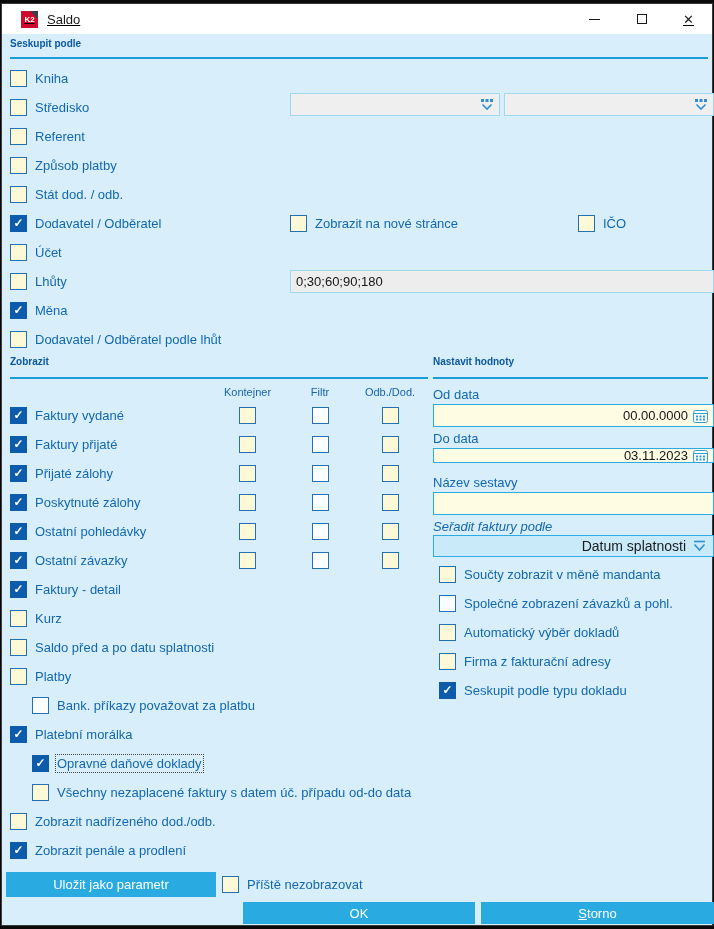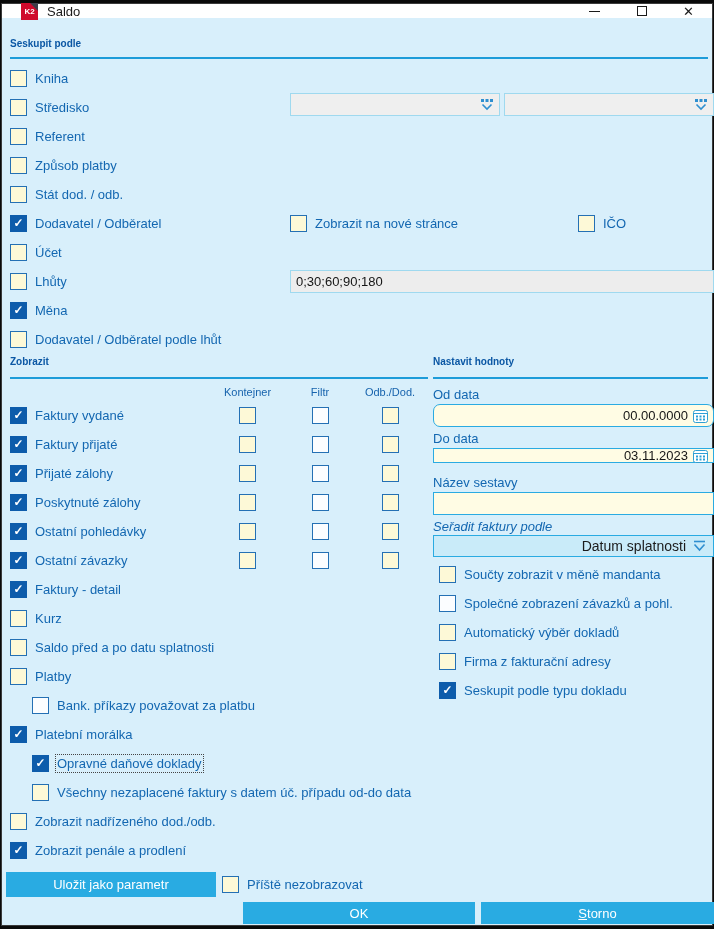--- a/index.html
+++ b/index.html
@@ -3,22 +3,22 @@
 <meta charset="utf-8">
 <style>
   * { margin:0; padding:0; box-sizing:border-box; }
   html,body { width:714px; height:929px; }
   body { background:#0a0a0a; font-family:"Liberation Sans", sans-serif; position:relative; overflow:hidden; }
 
   .window { position:absolute; top:3px; left:1px; right:1px; bottom:3px;
             background:#d8effb; border:1px solid #3a3a3a; }
 
   
-  .titlebar { position:absolute; top:0; left:0; right:0; height:14px; background:#ffffff;
-              display:flex; align-items:center; }
+  .titlebar { position:absolute; top:0; left:0; right:0; height:30px; background:#ffffff;
+              display:flex; align-items:center;text-decoration:underline; }
   .k2icon { width:17px; height:17px; margin-left:19px; background:#cf0a2c; position:relative;
             display:flex; align-items:center; justify-content:center; }
   .k2icon::before { content:""; position:absolute; top:0; right:0;
             border-left:8px solid transparent; border-top:8px solid #3d3d49; }
   .k2icon .k2txt { color:#fff; font-size:8px; font-weight:bold; position:relative; z-index:1; }
   .wtitle { margin-left:9px; font-size:13px; color:#1a1a1a; }
   .wcontrols { margin-left:auto; display:flex; height:100%; }
   .wbtn { width:47px; height:100%; display:flex; align-items:center; justify-content:center; color:#1a1a1a; font-size:13px; }
   .min-glyph { width:11px; border-top:1px solid #1a1a1a; display:inline-block; }
   .max-glyph { width:10px; height:10px; border:1px solid #1a1a1a; display:inline-block; }
@@ -254,21 +254,21 @@
     </div>
     <div class="cbrow" style="left:8px; top:808px;">
       <span class="cb checked"></span>
       <span class="cblabel">Zobrazit penále a prodlení</span>
     </div>
 
     <div class="section-title" style="left:431px; top:322px;">Nastavit hodnoty</div>
     <div class="rule" style="left:431px; top:343px; width:275px;"></div>
 
     <div class="flabel" style="left:431px; top:353px;">Od data</div>
-    <div class="field right" style="left:431px; top:370px; width:281px; height:23px;border-radius:7px;">
+    <div class="field right" style="left:431px; top:370px; width:281px; height:23px;">
       <span>00.00.0000</span>
       <span>
         <svg width="15" height="14" viewBox="0 0 15 14">
             <rect x="0.5" y="1.5" width="14" height="12" rx="2" fill="#ffffff" stroke="#2e9fd4"></rect>
             <line x1="0.5" y1="4.5" x2="14.5" y2="4.5" stroke="#2e9fd4"></line>
             <rect x="3" y="6.5" width="2" height="2" fill="#2e9fd4"></rect>
             <rect x="6.5" y="6.5" width="2" height="2" fill="#2e9fd4"></rect>
             <rect x="10" y="6.5" width="2" height="2" fill="#2e9fd4"></rect>
             <rect x="3" y="9.5" width="2" height="2" fill="#2e9fd4"></rect>
             <rect x="6.5" y="9.5" width="2" height="2" fill="#2e9fd4"></rect>

